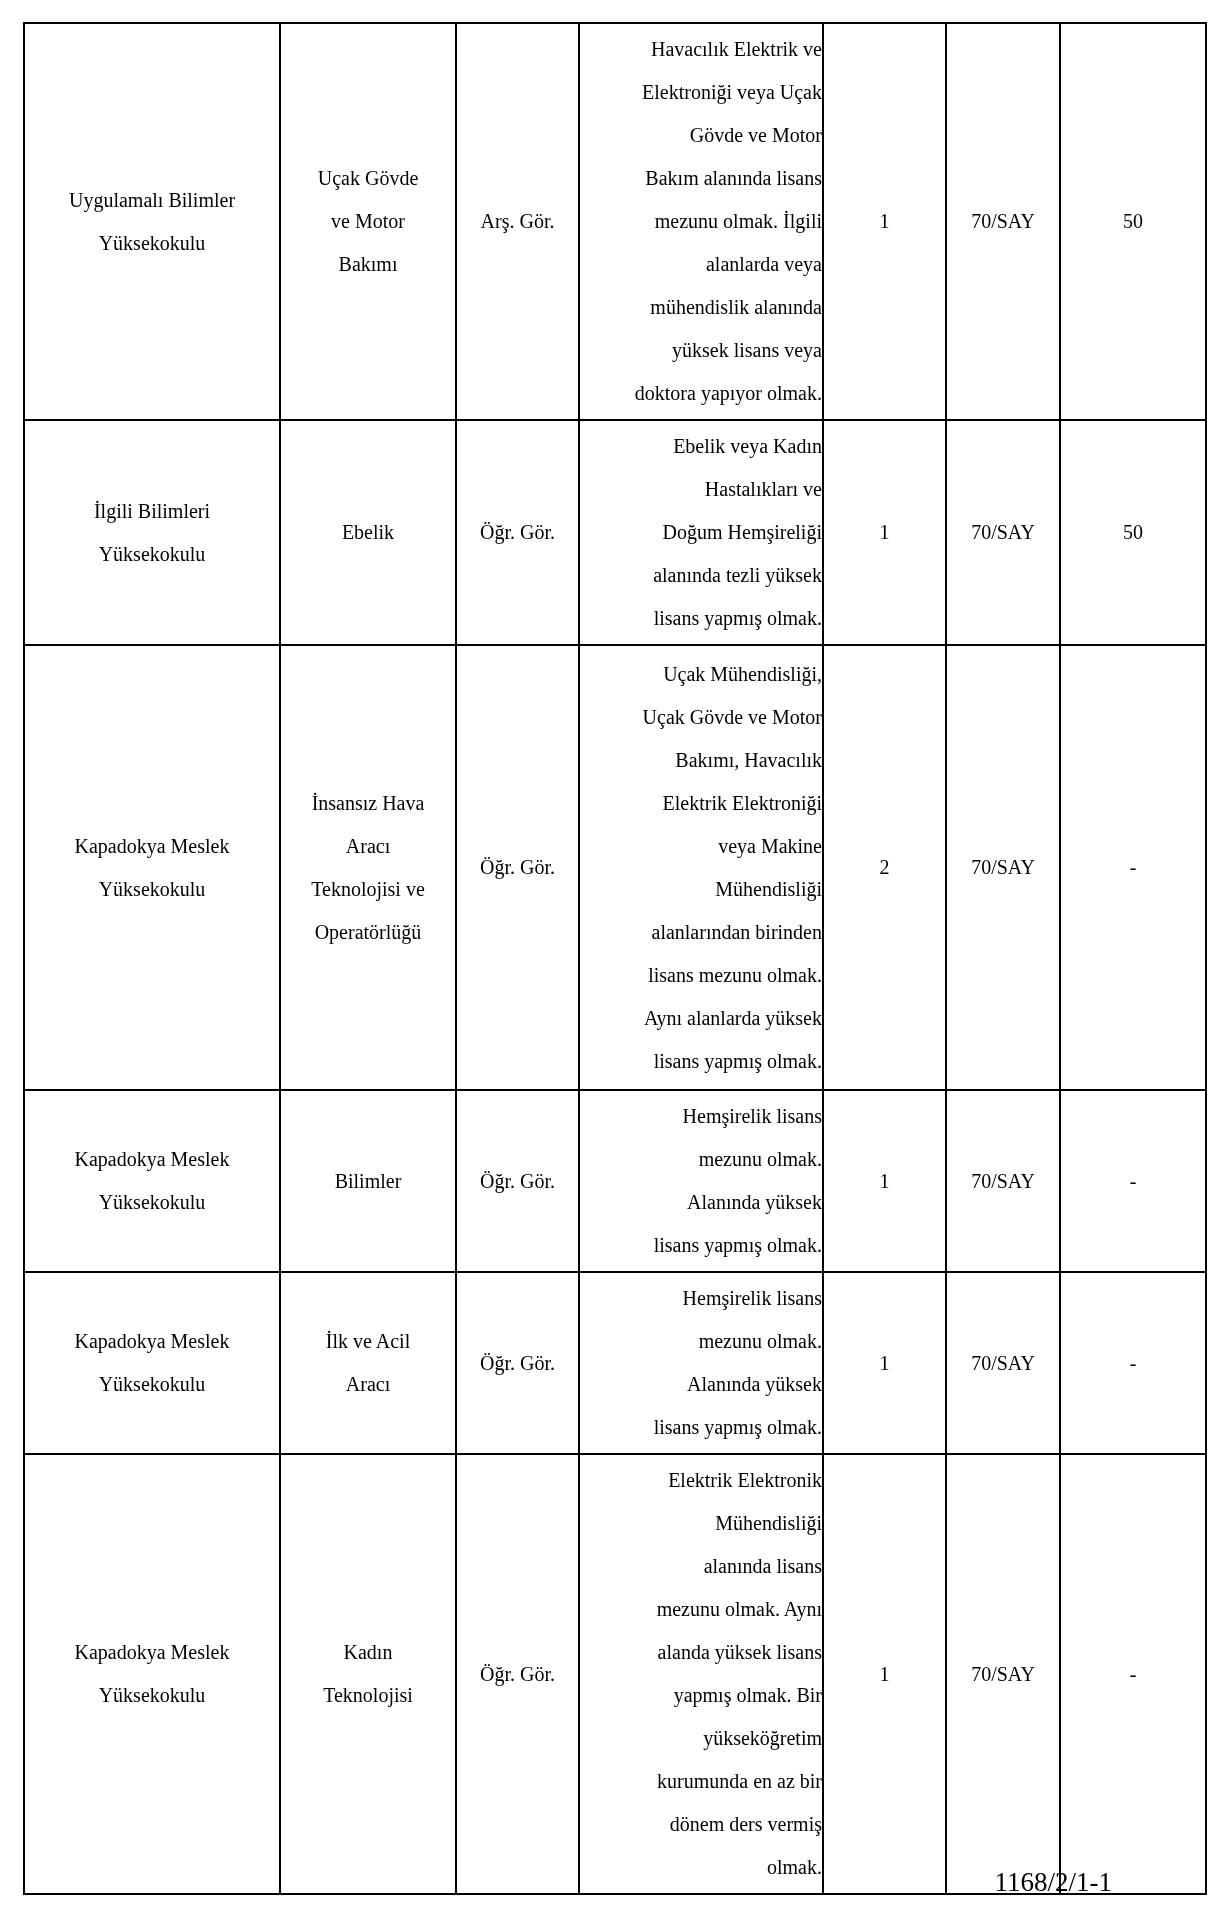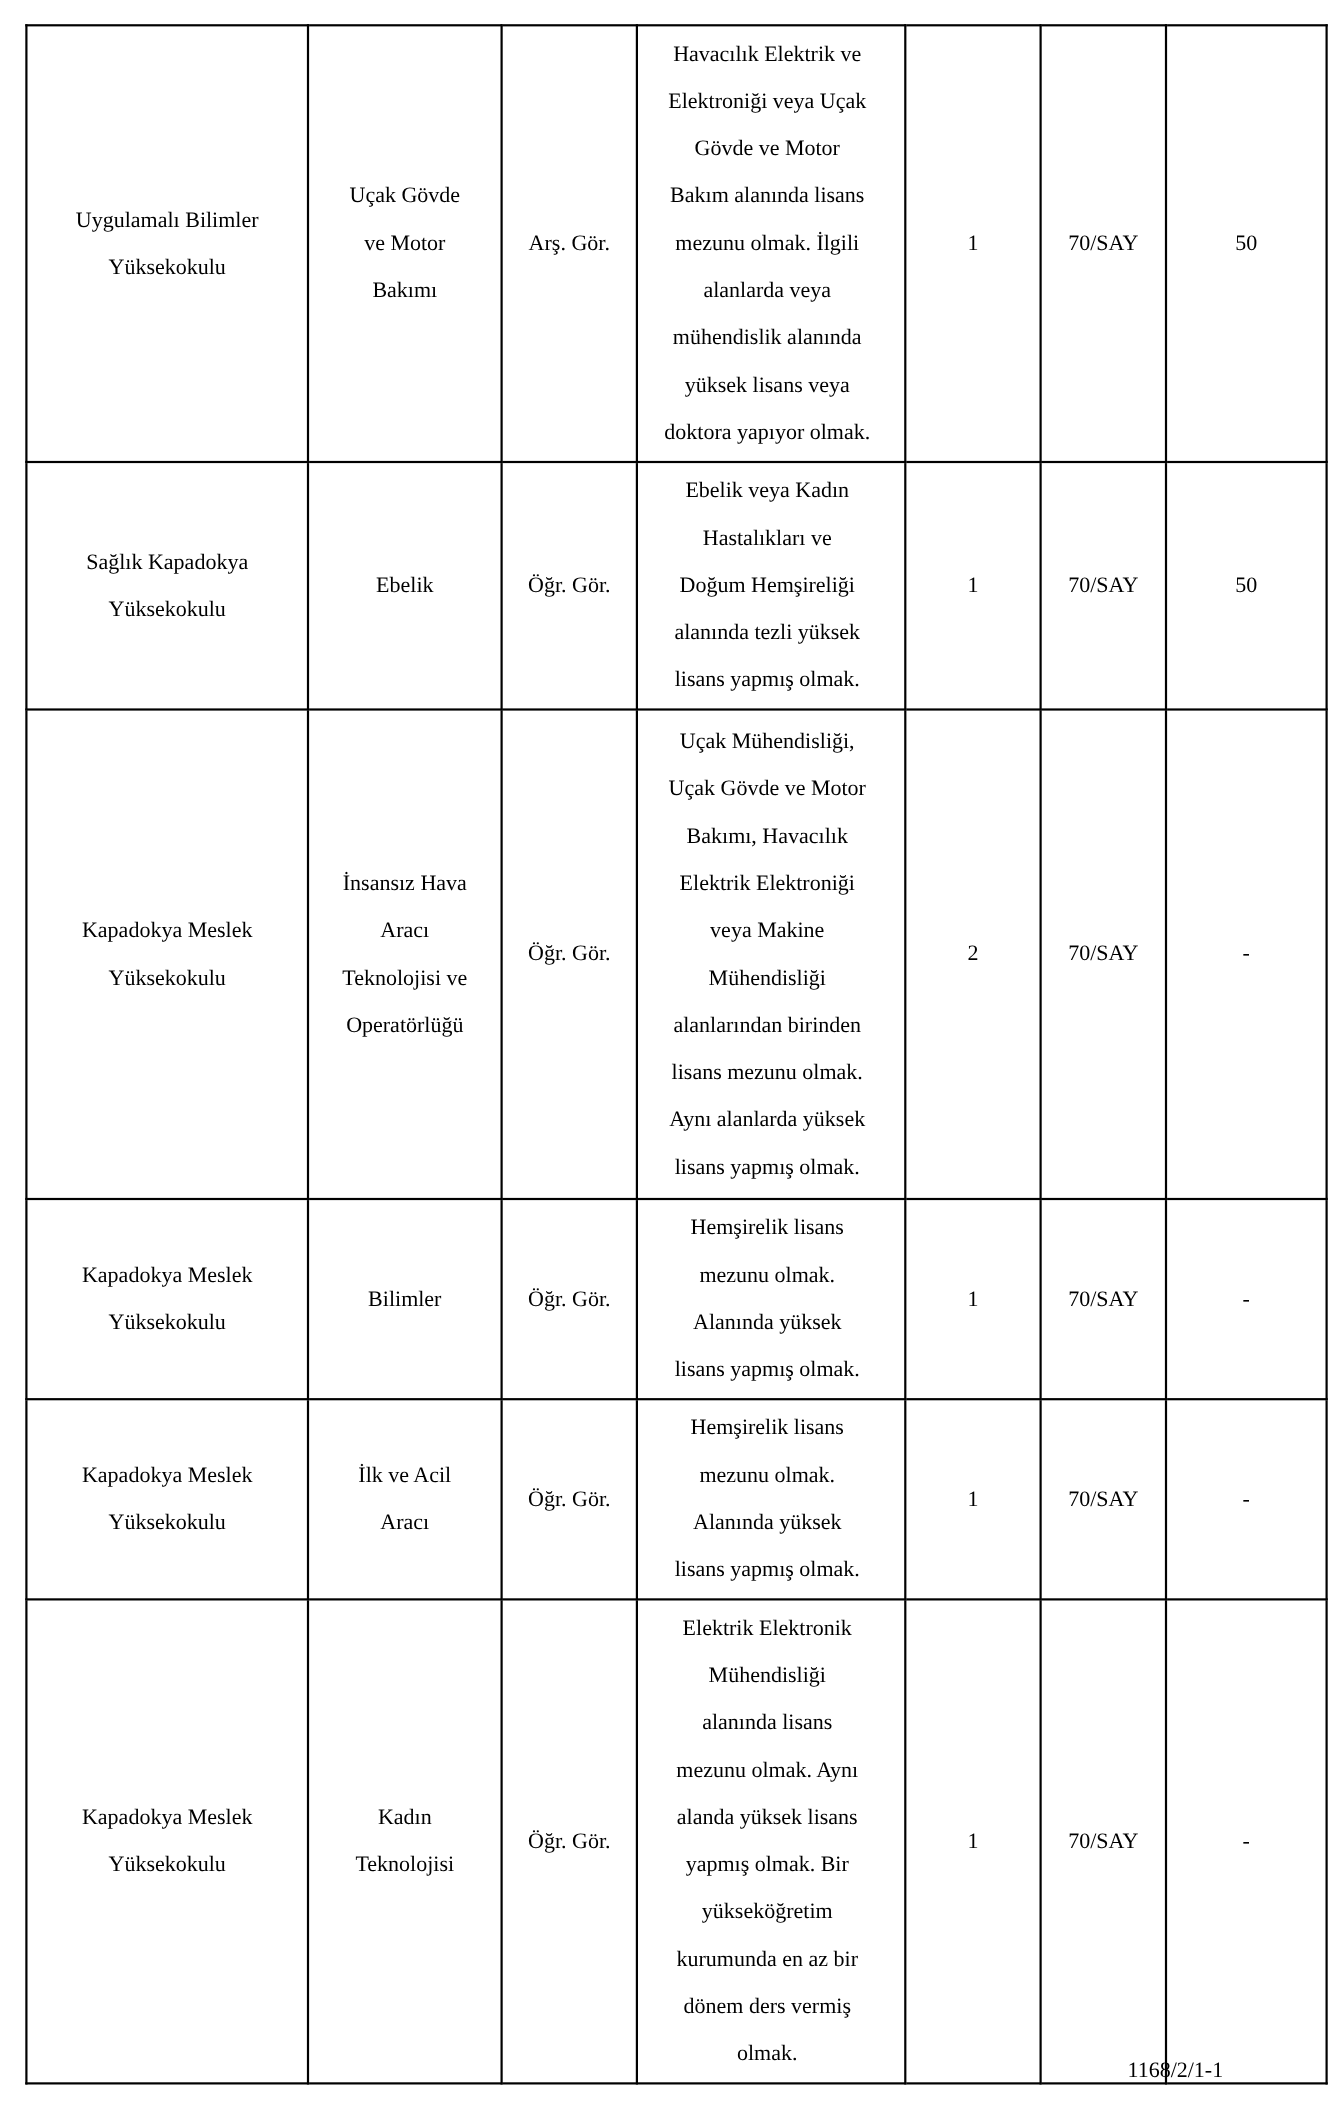--- a/index.html
+++ b/index.html
@@ -26,34 +26,34 @@
     border: 2px solid #000000;
     text-align: center;
     vertical-align: middle;
     font-size: 20px;
     line-height: 43px;
     white-space: pre-line;
     padding: 2px 16px;
     overflow: hidden;
   }
   table.doc-table td.req {
-    text-align: center;
-    padding: 4px 19px 4px 12px;
+    text-align: right;
+    padding: 4px 0 4px 12px;
   }
   tr.r1 { height: 391px; }
   tr.r2 { height: 214px; }
   tr.r3 { height: 445px; }
   tr.r4 { height: 168px; }
   tr.r5 { height: 178px; }
   tr.r6 { height: 434px; }
   .page-ref {
     position: absolute;
     top: 1862px;
     right: 108px;
-    font-size: 20px;
+    font-size: 27px;
     line-height: 40px;
   }
 </style>
 </head>
 <body>
 
 <table class="doc-table">
   <colgroup>
     <col style="width:256px">
     <col style="width:176px">
@@ -78,21 +78,21 @@
 mezunu olmak. İlgili
 alanlarda veya
 mühendislik alanında
 yüksek lisans veya
 doktora yapıyor olmak.</td>
       <td>1</td>
       <td>70/SAY</td>
       <td>50</td>
     </tr>
     <tr class="r2">
-      <td>Sağlık Kapadokya
+      <td>İlgili Bilimleri
 Yüksekokulu</td>
       <td>Ebelik</td>
       <td>Öğr. Gör.</td>
       <td class="req">Ebelik veya Kadın
 Hastalıkları ve
 Doğum Hemşireliği
 alanında tezli yüksek
 lisans yapmış olmak.</td>
       <td>1</td>
       <td>70/SAY</td>

